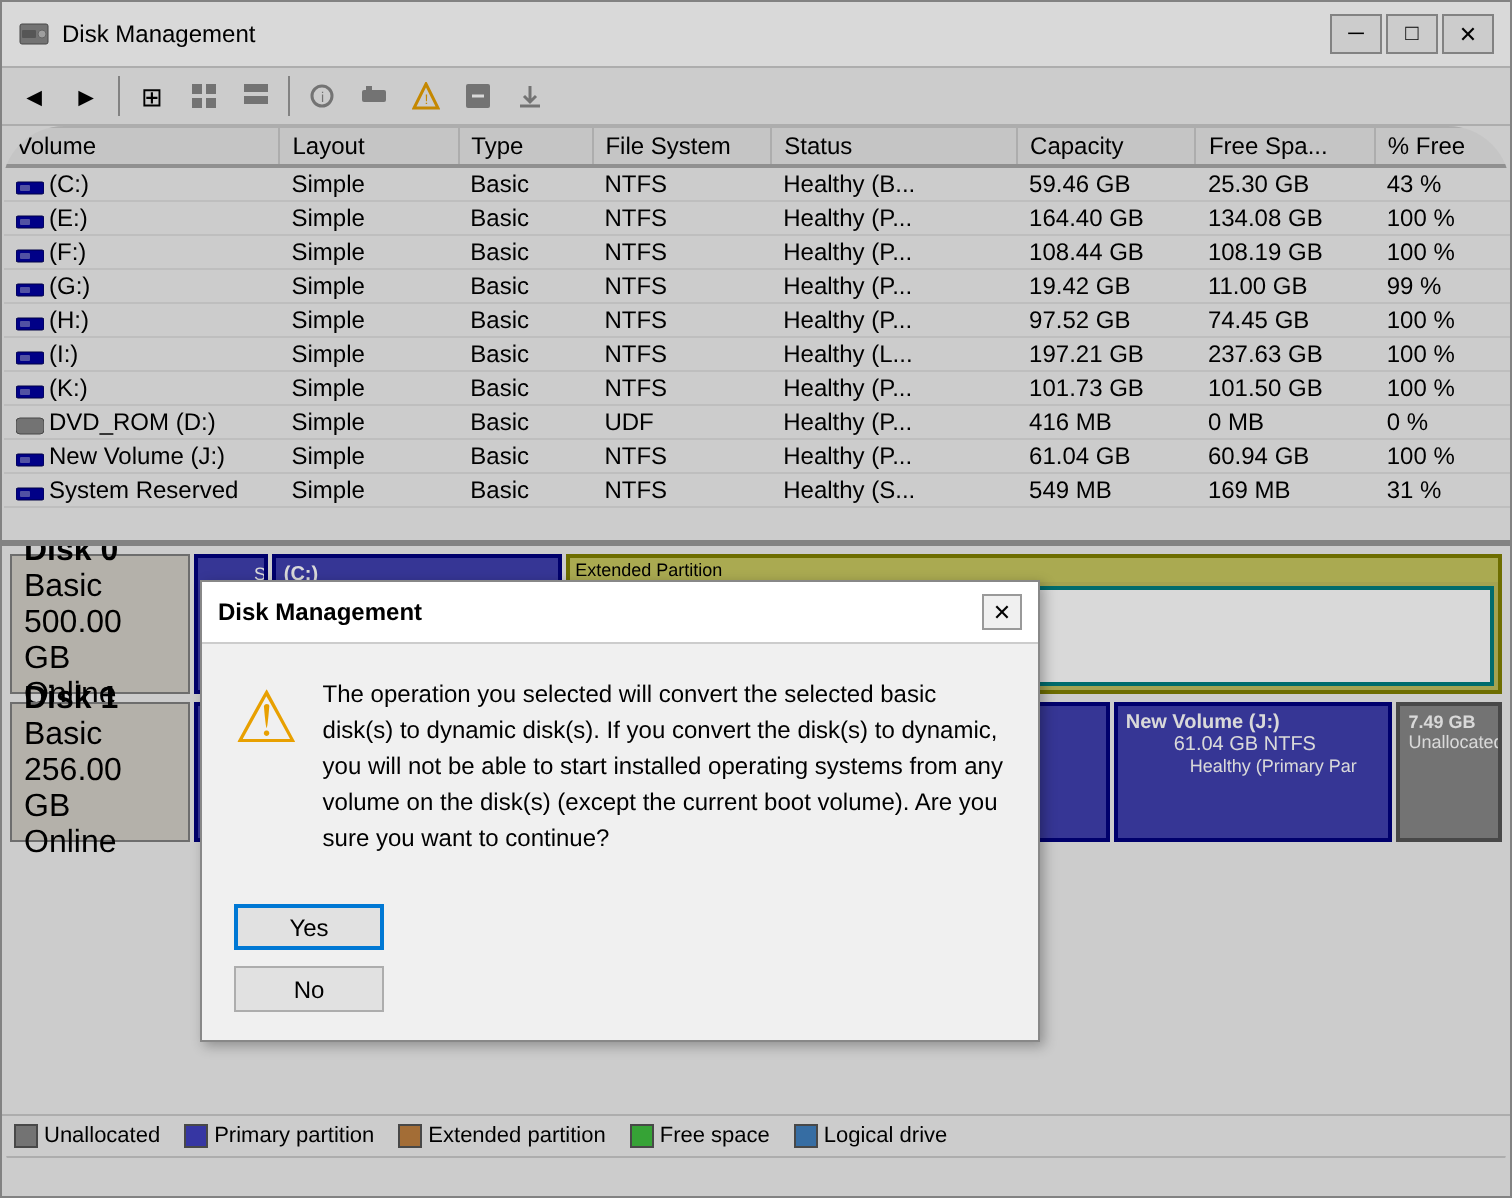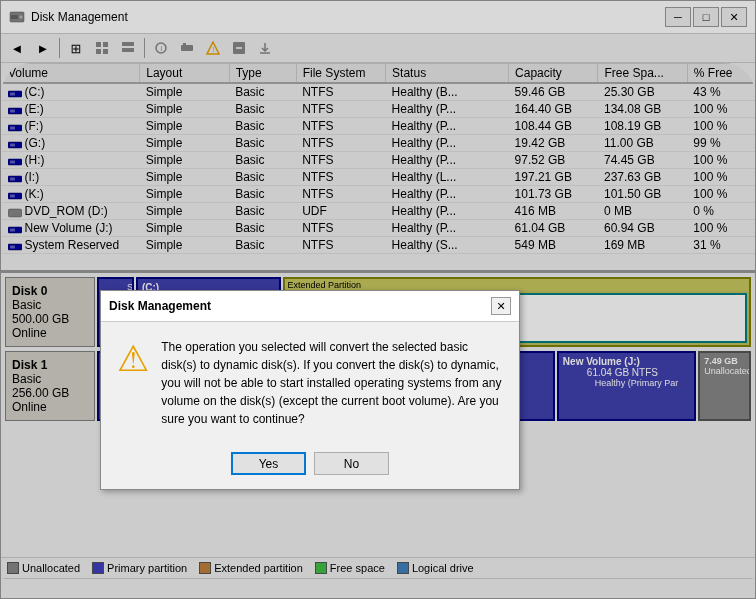--- a/index.html
+++ b/index.html
@@ -32,21 +32,21 @@
     .col-type { width: 60px; }
     .col-fs { width: 80px; }
     .col-status { width: 110px; }
     .col-cap { width: 80px; }
     .col-free { width: 80px; }
     .col-pct { width: 60px; }
     
     .bottom-pane { flex: 1; overflow: auto; background: #f0f0f0; padding: 4px; }
     
     .disk-row { display: flex; margin-bottom: 4px; height: 70px; }
-    .disk-label { width: 90px; min-width: 90px; background: #d4d0c8; border: 1px solid #808080; padding: 4px 6px; font-size: 12px; display: flex; flex-direction: column; justify-content: center; margin-right: 2px; }
+    .disk-label { width: 90px; min-width: 90px; background: #d4d0c8; border: 1px solid #808080; padding: 4px 6px; font-size: 16px; display: flex; flex-direction: column; justify-content: center; margin-right: 2px; }
     .disk-label .disk-name { font-weight: bold; }
     .disk-label .disk-type { color: #000; }
     .disk-label .disk-size { color: #000; }
     .disk-label .disk-status { color: #000; }
     
     .disk-partitions { flex: 1; display: flex; gap: 2px; overflow: hidden; }
     
     .partition { border: 2px solid #00007f; background: #4040c0; color: white; font-size: 10px; padding: 3px 4px; display: flex; flex-direction: column; justify-content: flex-start; overflow: hidden; cursor: pointer; min-width: 0; }
     .partition.unalloc { background: #888; border-color: #555; color: white; }
     .partition.system { border-color: #00007f; background: #4040b0; }
@@ -69,21 +69,21 @@
     
     .dialog-overlay { position: absolute; top: 0; left: 0; width: 756px; height: 599px; background: rgba(0,0,0,0.15); display: flex; align-items: flex-start; justify-content: flex-start; padding-top: 290px; padding-left: 100px; z-index: 100; }
     
     .dialog { background: #f0f0f0; border: 1px solid #888; box-shadow: 2px 2px 6px rgba(0,0,0,0.3); width: 420px; }
     .dialog-title { background: #fff; padding: 6px 8px; display: flex; align-items: center; justify-content: space-between; border-bottom: 1px solid #ccc; }
     .dialog-title-text { font-size: 12px; font-weight: bold; }
     .dialog-close-btn { width: 20px; height: 18px; background: #f0f0f0; border: 1px solid #999; cursor: pointer; font-size: 11px; display: flex; align-items: center; justify-content: center; }
     .dialog-body { padding: 16px; display: flex; gap: 12px; align-items: flex-start; }
     .warn-icon { font-size: 36px; color: #e8a000; flex-shrink: 0; }
     .dialog-text { font-size: 12px; line-height: 1.5; color: #000; }
-    .dialog-buttons { display: flex; justify-content: center; gap: 8px; padding: 8px 16px 14px; }
+    .dialog-buttons { display: flex; justify-content: center; gap: 8px; padding: 8px 16px 14px; flex-direction: column; }
     .dialog-btn { width: 75px; height: 23px; background: #e1e1e1; border: 1px solid #adadad; font-size: 12px; cursor: pointer; display: flex; align-items: center; justify-content: center; }
     .dialog-btn.default { border: 2px solid #0078d4; }
     
     .container { position: relative; width: 756px; height: 599px; }
   </style>
 </head>
 <body>
 
 <div class="container">
   <div class="window">

